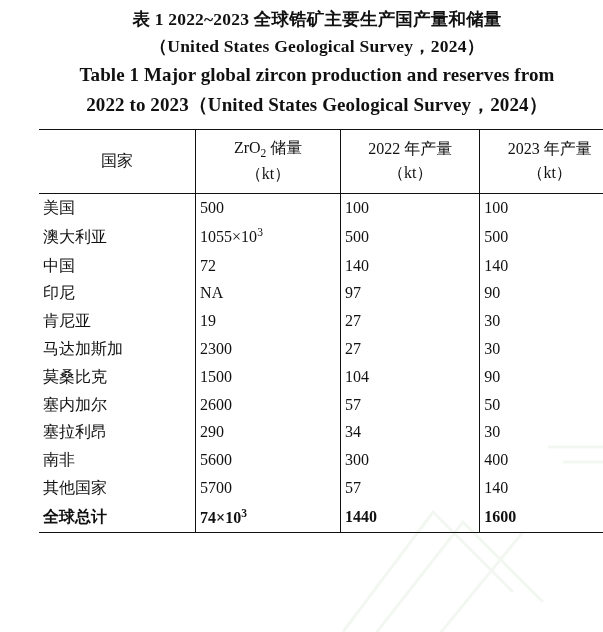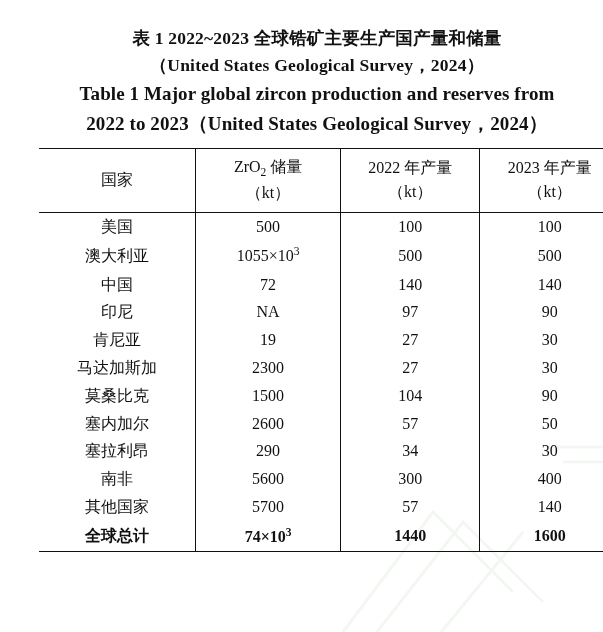--- a/index.html
+++ b/index.html
@@ -21,21 +21,21 @@
     right: -30px;
     bottom: -10px;
     width: 320px;
     height: 300px;
     opacity: 0.25;
     pointer-events: none;
   }
   .page {
     position: relative;
     z-index: 2;
-    padding: 25px 8px 0 8px;
+    padding: 6px 8px 0 8px;
     box-sizing: border-box;
     margin-left: 31px;
   }
   .caption {
     text-align: center;
     font-weight: bold;
     line-height: 1.55;
   }
   .caption .line {
     display: block;
@@ -56,21 +56,20 @@
     font-size: 16px;
   }
   table.data thead th {
     font-weight: normal;
     padding: 6px 4px 8px 4px;
     text-align: center;
     vertical-align: middle;
     line-height: 1.45;
   }
   table.data tbody td {
-    text-align: center;
     padding: 3.5px 4px;
     vertical-align: middle;
     line-height: 1.3;
   }
   
   .rule-top {
     border-top: 1.6px solid #111;
   }
   .rule-head {
     border-bottom: 1.1px solid #111;

